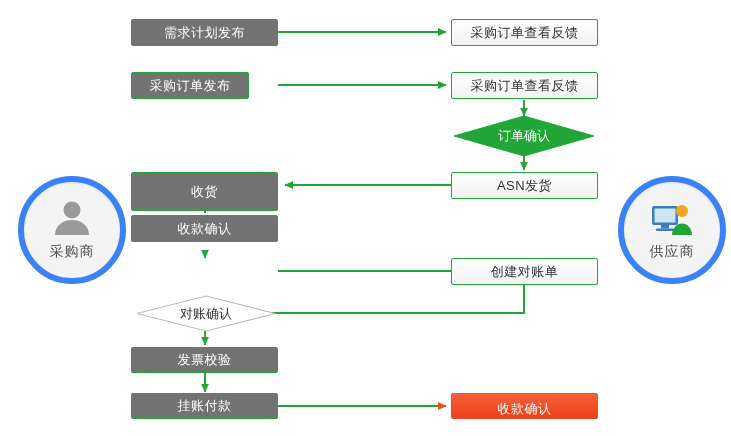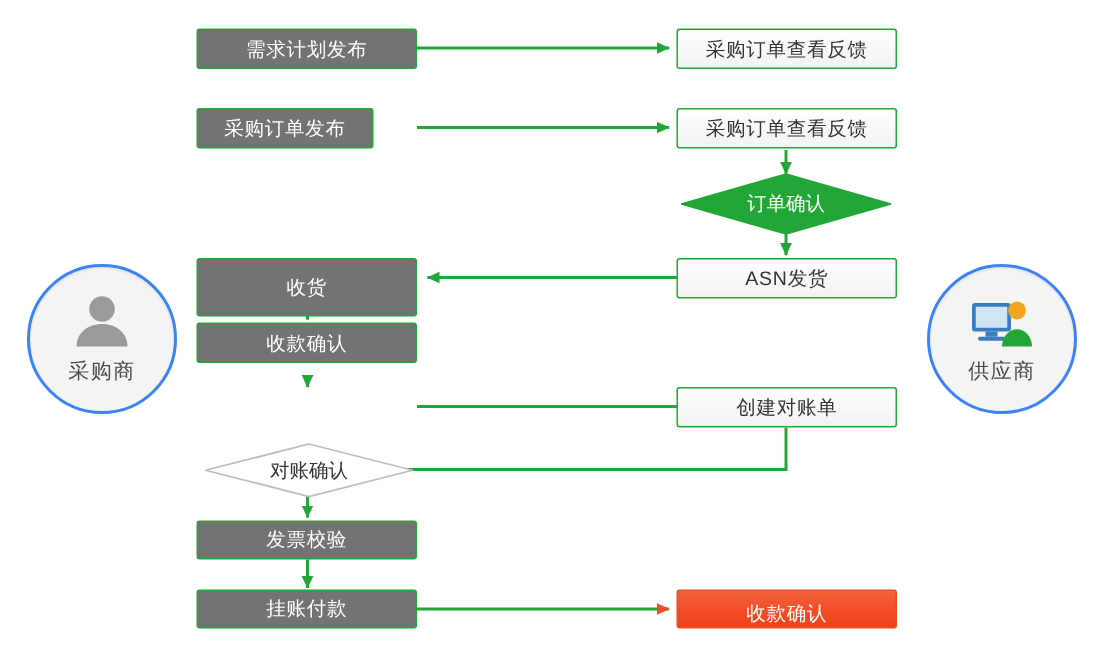--- a/index.html
+++ b/index.html
@@ -58,21 +58,21 @@
   .diamond .dlabel{position:relative;z-index:2;}
   .diamond.green-d .dlabel{color:#ffffff;}
   .diamond.white-d .dlabel{color:#333333;}
 
   
   .actor{
     position:absolute;
     width:96px;height:96px;
     border-radius:50%;
     background:#f4f4f4;
-    border:2px solid #3b82f6;
+    border:6px solid #3b82f6;
     box-shadow:0 1px 2px rgba(0,0,0,.08) inset;
     display:flex;flex-direction:column;
     align-items:center;justify-content:center;
     z-index:3;
   }
   .actor .glyph{width:46px;height:40px;display:block;}
   .actor .alabel{
     font-size:14px;color:#4a4a4a;margin-top:4px;letter-spacing:1px;
   }
 

